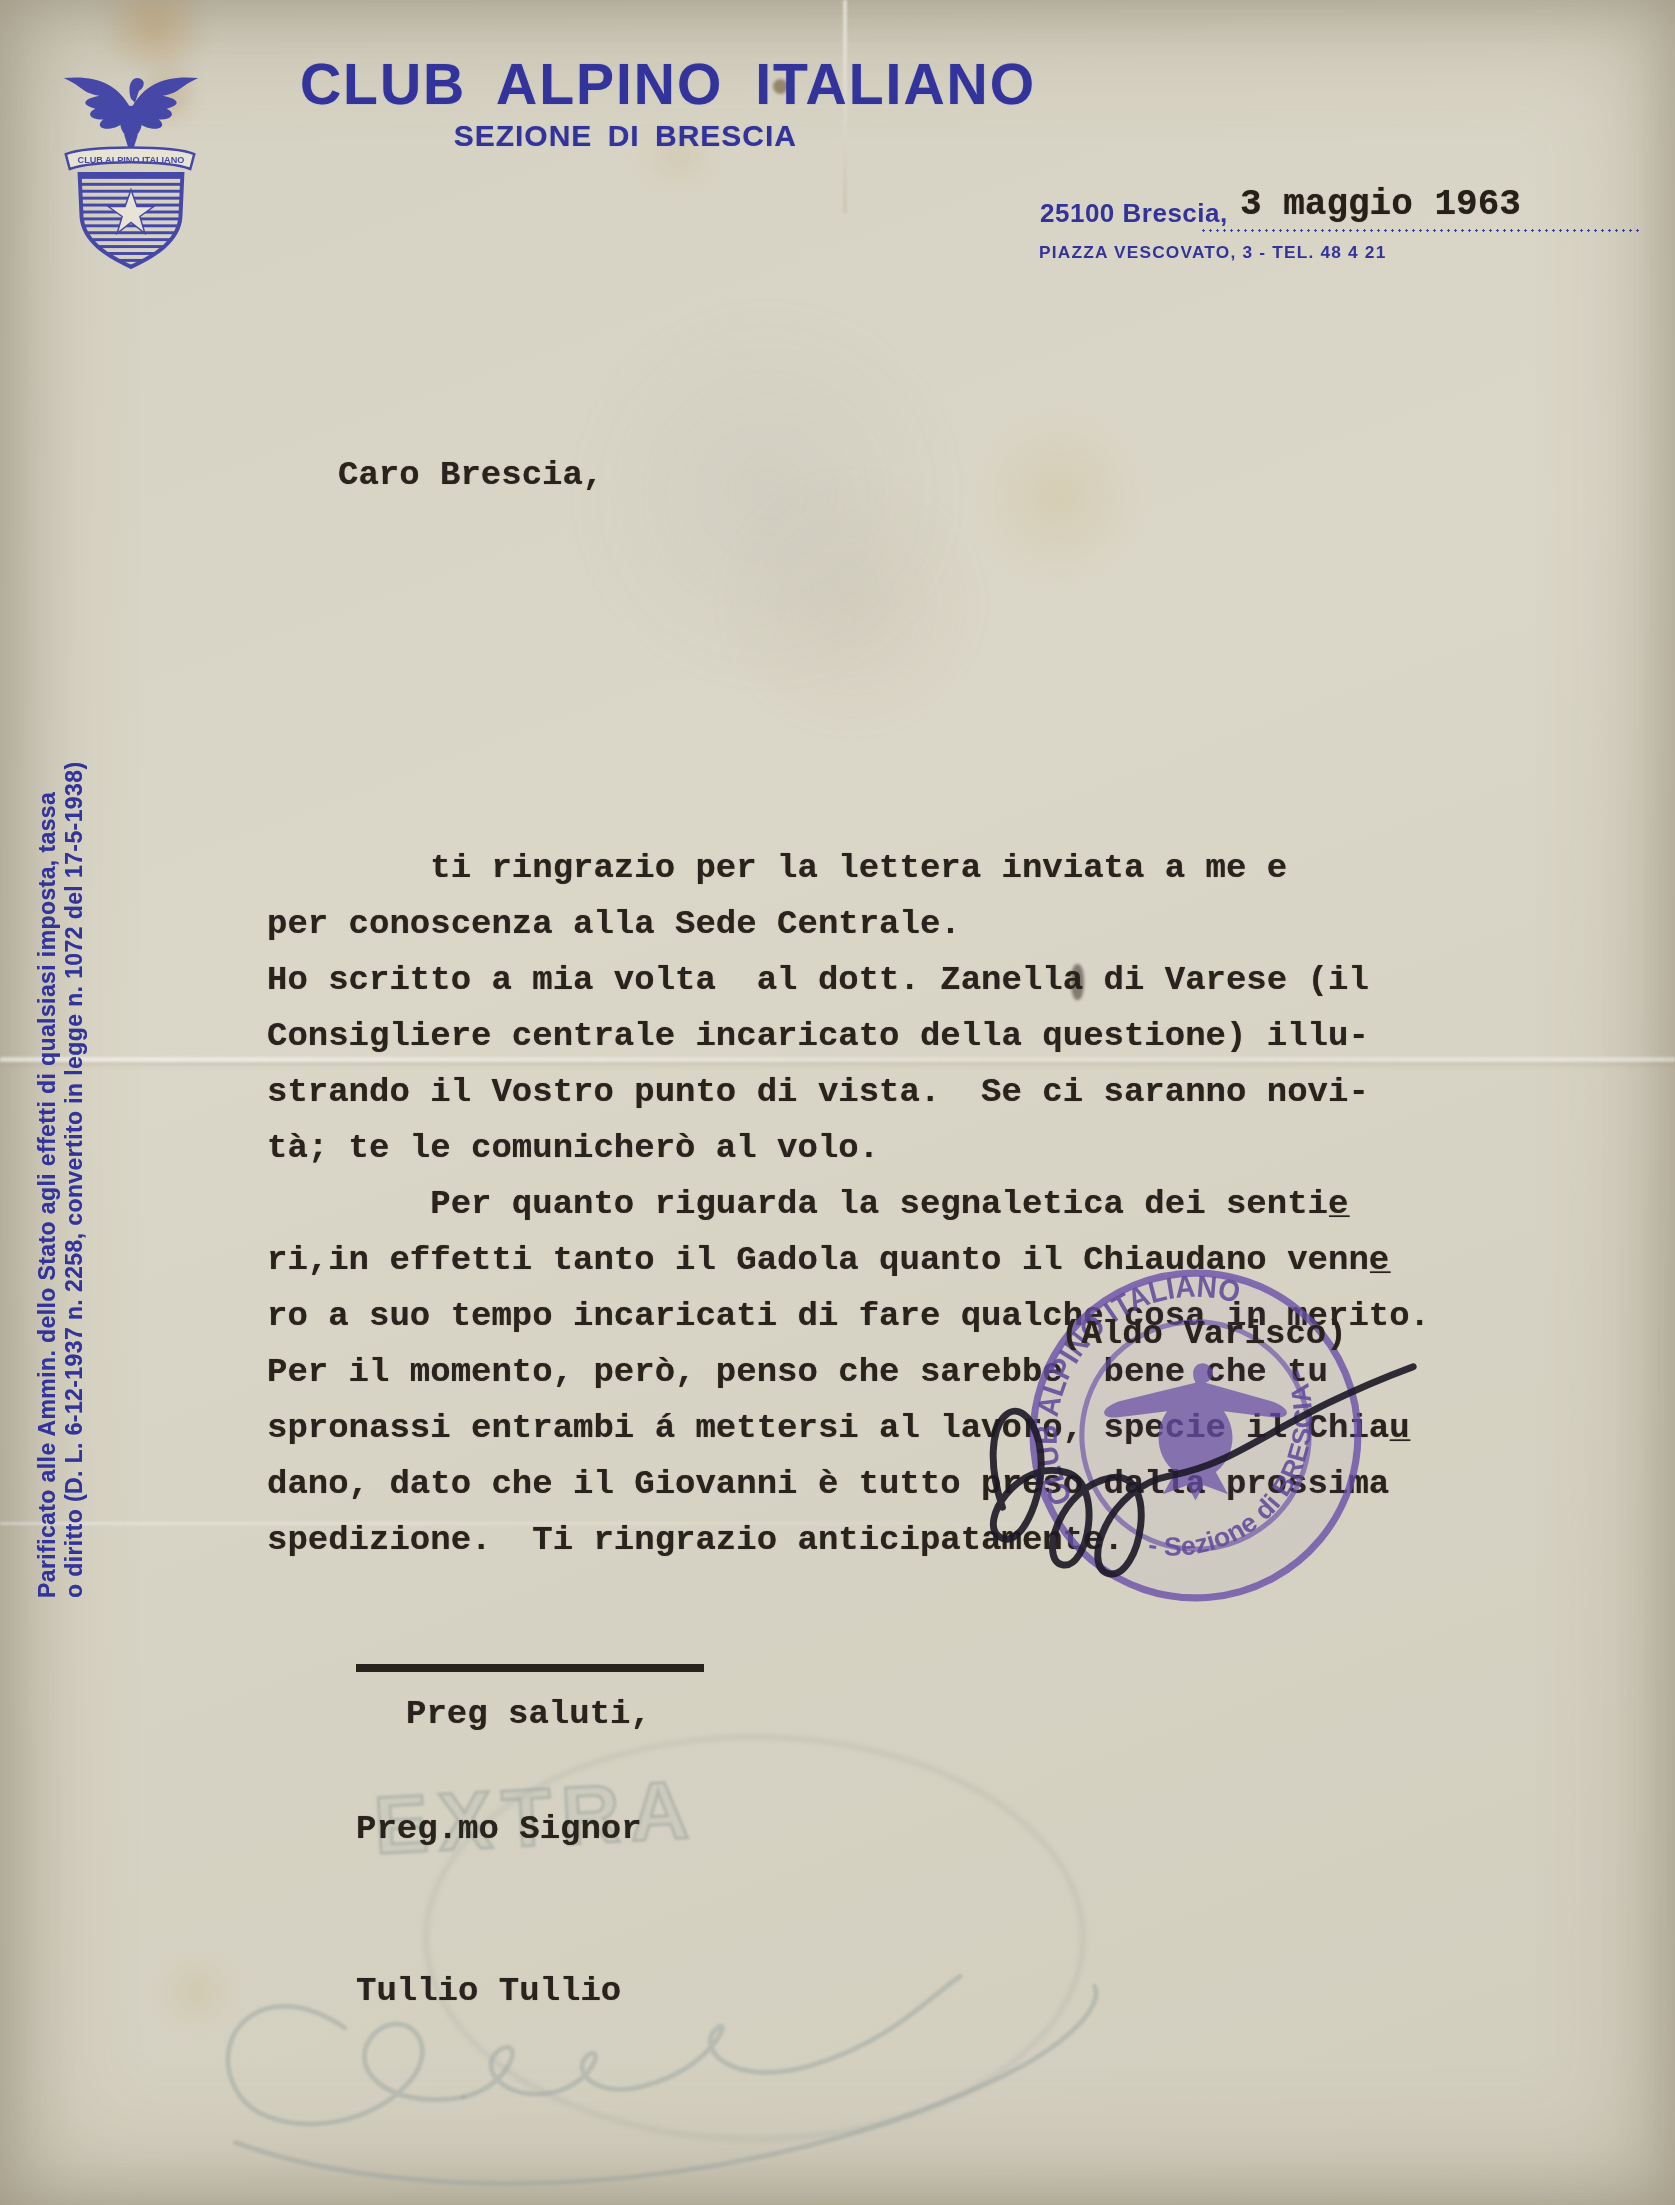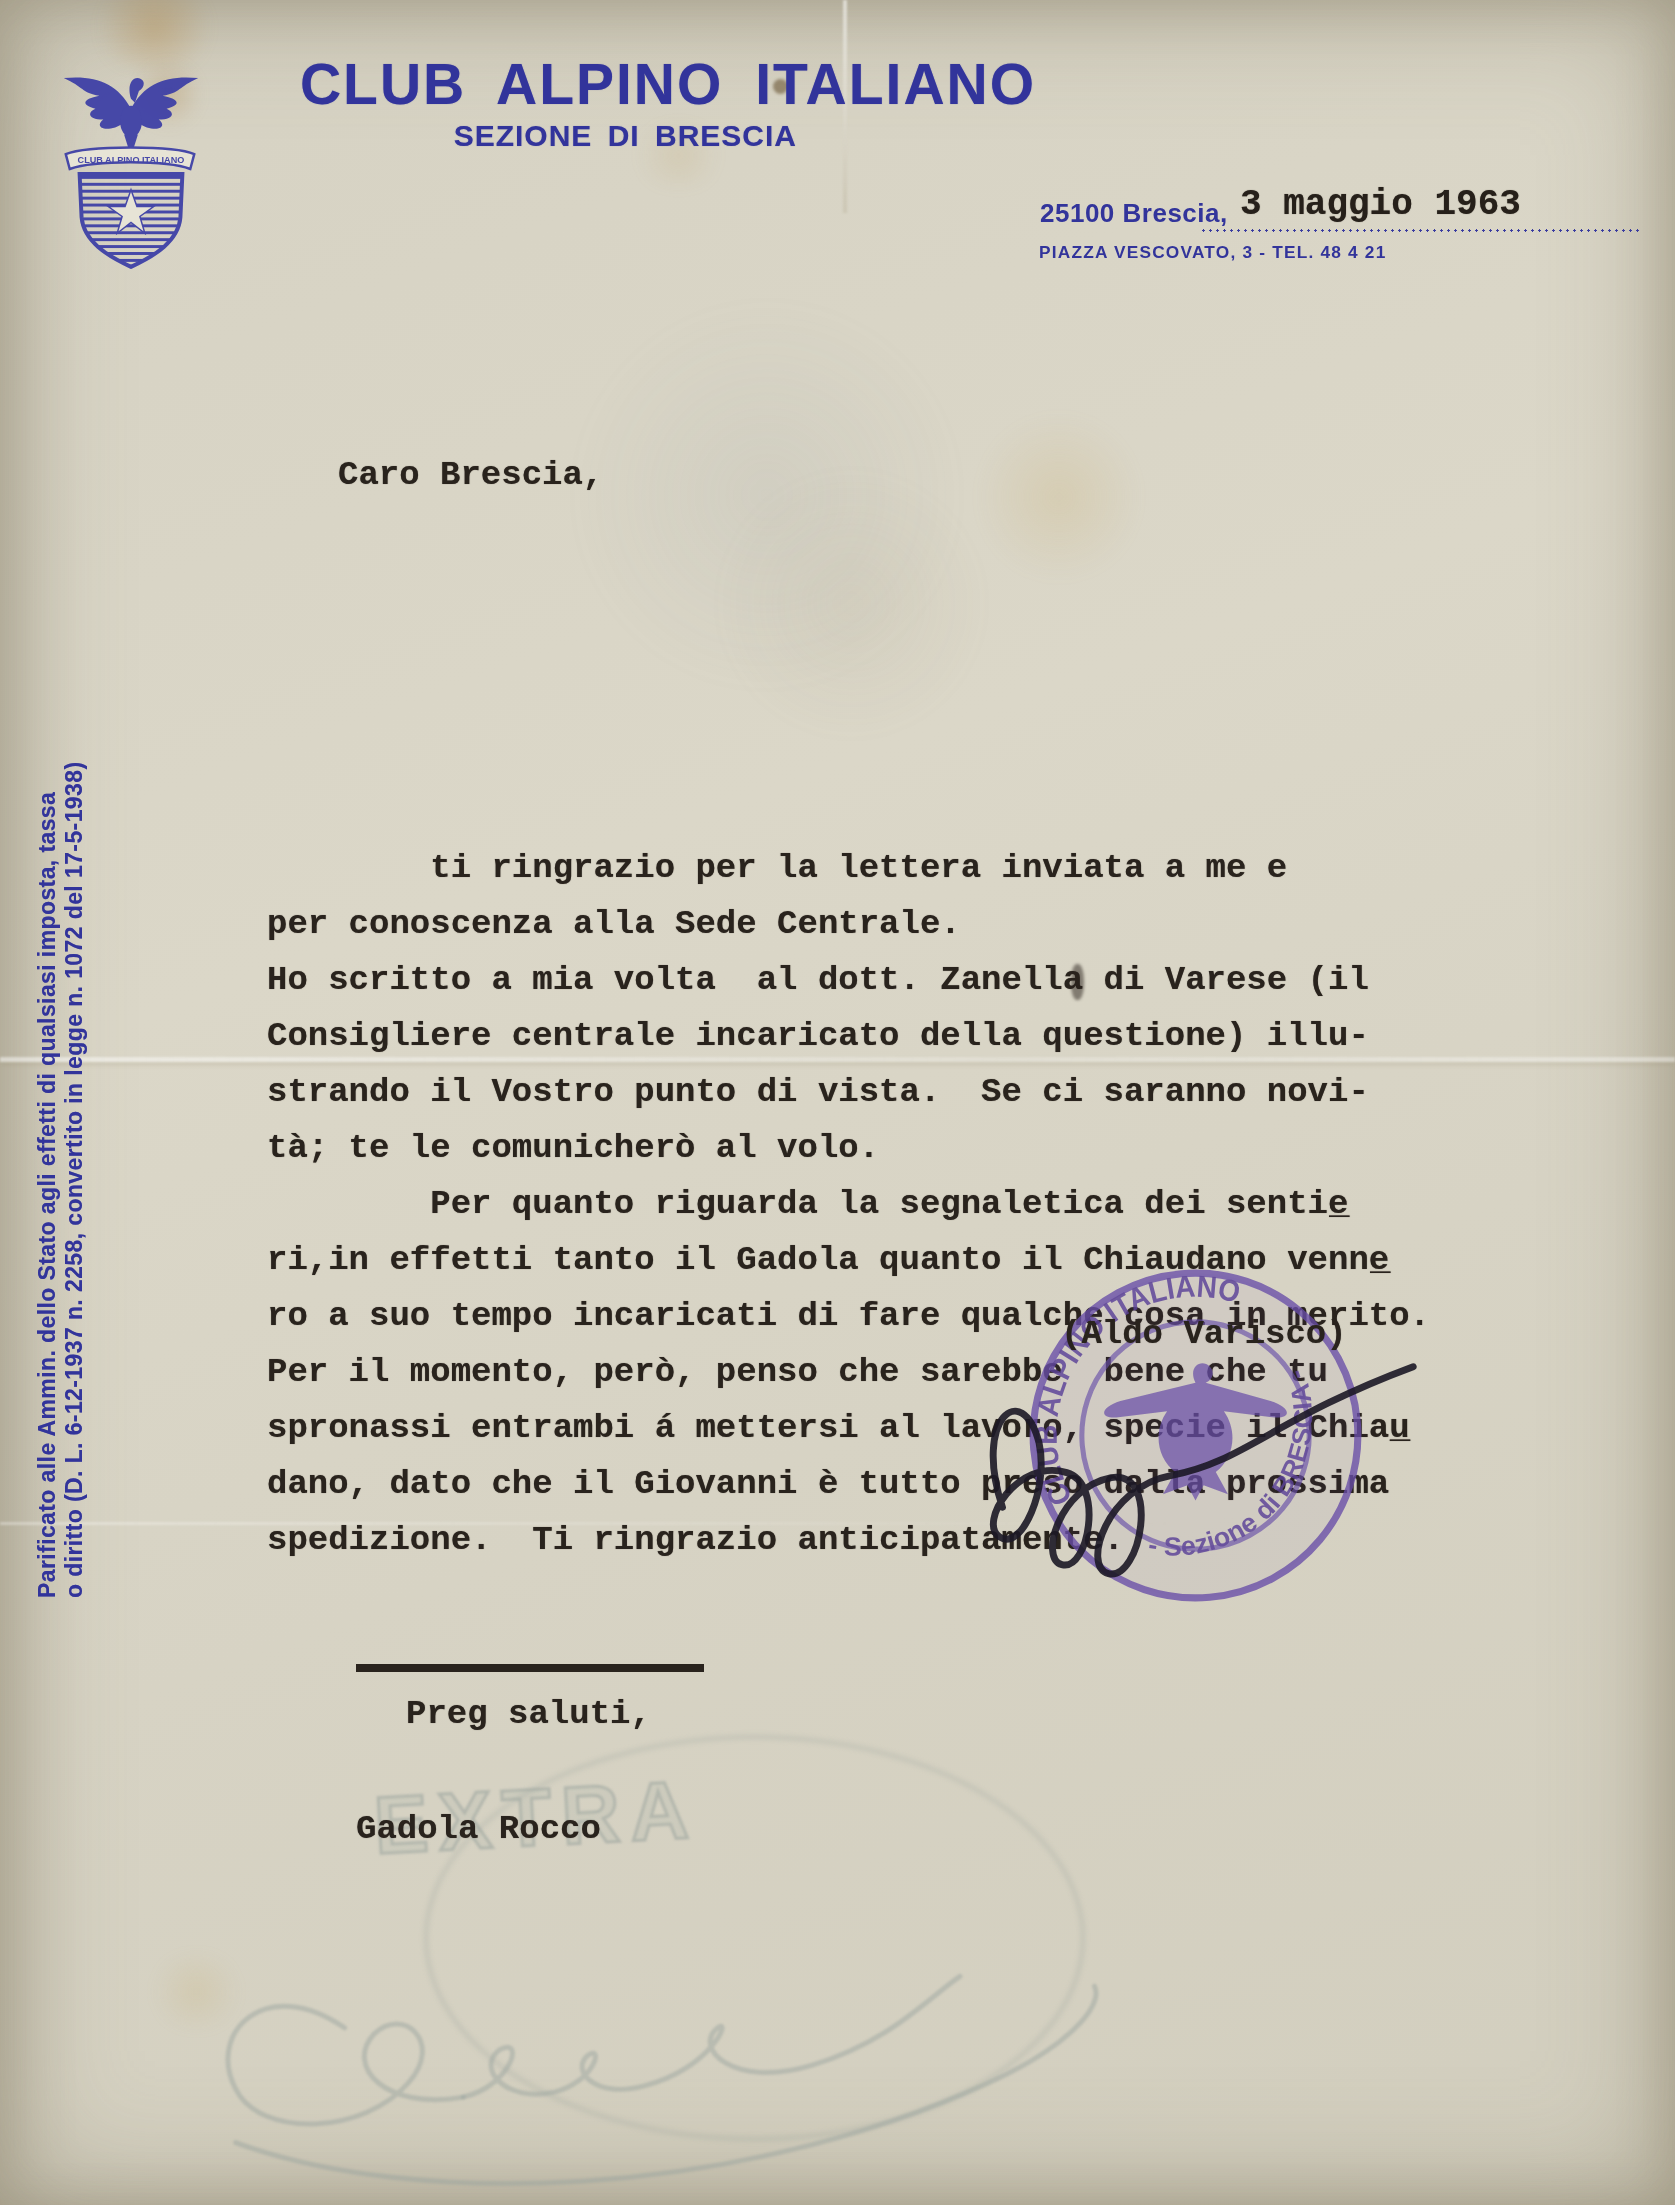--- a/index.html
+++ b/index.html
@@ -184,19 +184,20 @@
 
   <div class="typed-name">(Aldo Varisco)</div>
   <svg class="signature-ink" viewBox="0 0 492 292">
     <path d="M 55,170 C 25,80 75,40 92,105 C 102,150 75,215 52,200 C 30,186 70,120 120,135
              C 158,146 142,235 115,228 C 92,222 112,150 165,140 C 215,132 195,245 162,237
              C 135,230 160,150 225,138 C 300,124 330,80 470,28" fill="none" stroke="rgba(28,24,38,.9)" stroke-width="7" stroke-linecap="round"></path>
   </svg>
 
   <div class="recipient">
     <div class="recip-topline"></div>
-    <div>Gadola Rocco</div>
+    <div>Preg.mo Signor</div>
+    <div>Tullio Tullio</div>
     
     
   </div>
 
 </div>
 
 
 </body></html>

